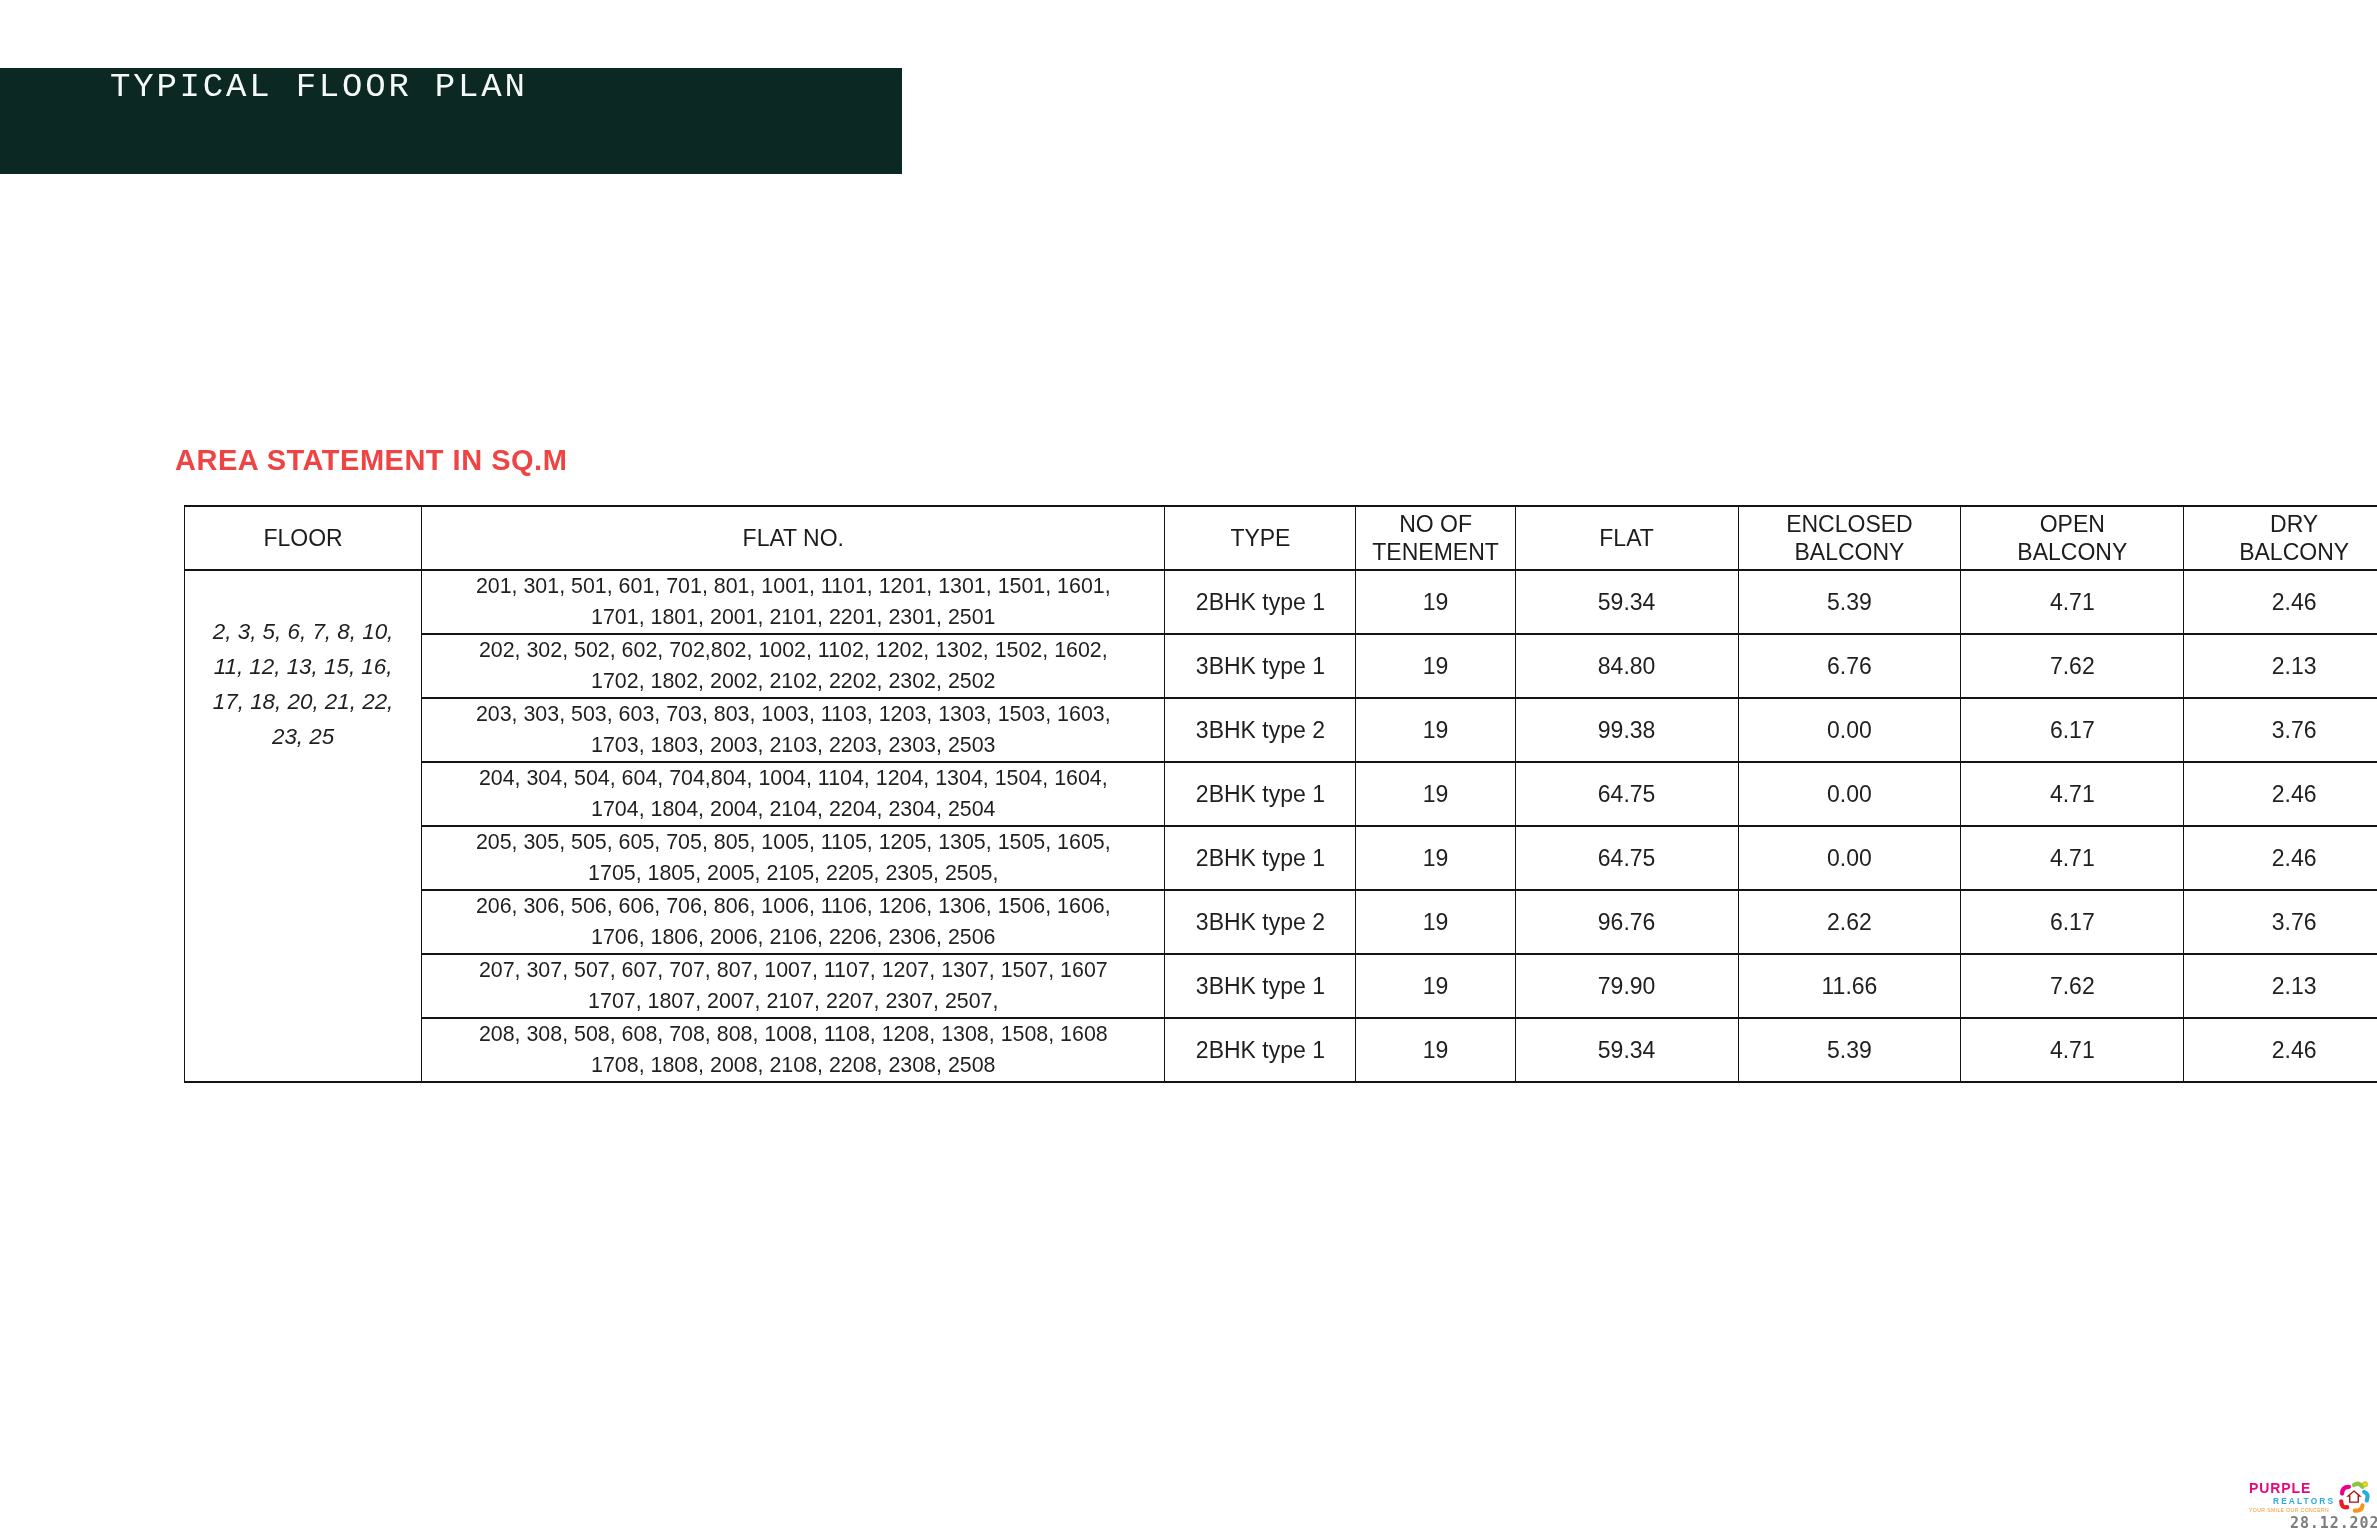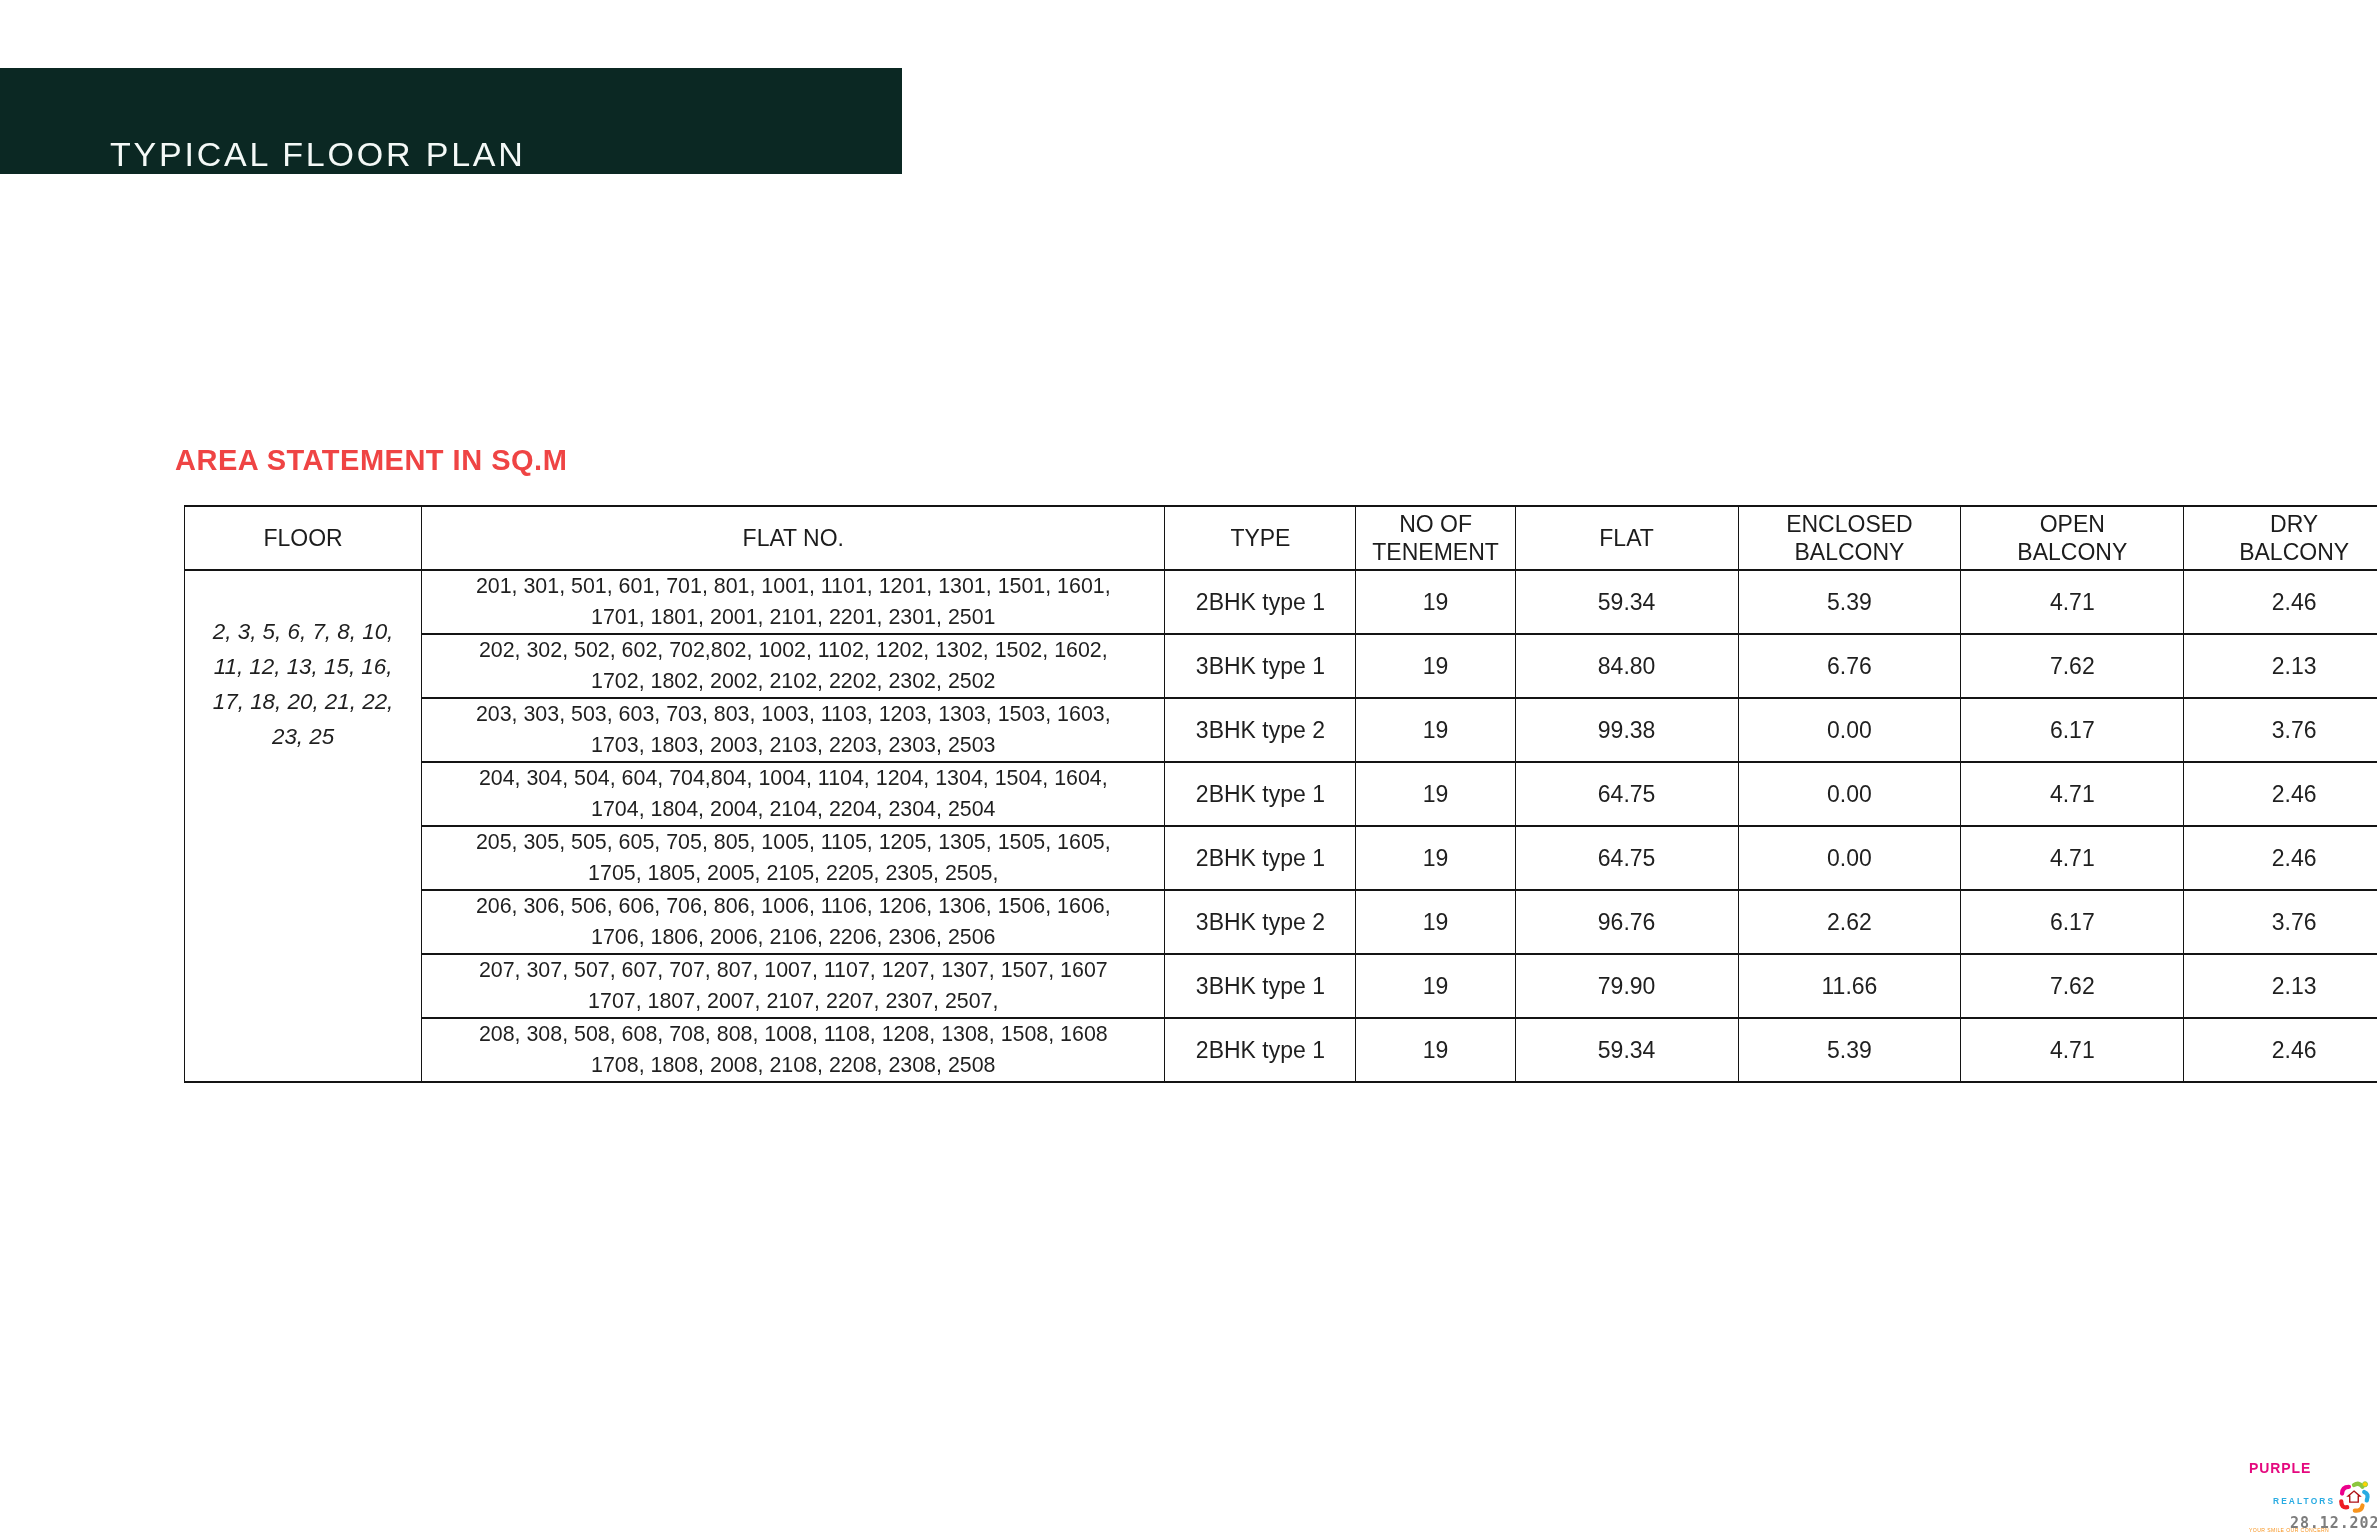--- a/index.html
+++ b/index.html
@@ -13,21 +13,22 @@
     overflow: hidden;
   }
 
   
   .title-band {
     position: absolute;
     left: 0; top: 68px;
     width: 902px; height: 106px;
     background: #0b2823;
     display: flex;
-    align-items: flex-end;
+    align-items: flex-start;
+    font-family: Liberation Mono, monospace;
   }
   .title-band .title-text {
     padding-left: 110px;
     font-size: 34px;
     letter-spacing: 2.8px;
     color: #f4f9f7;
     font-weight: 400;
   }
 
   
@@ -90,21 +91,20 @@
     width: 97px; height: 34px;
     display: flex;
     align-items: center;
     gap: 1.9px;
   }
   .logo-text-col {
     display: flex;
     flex-direction: column;
     align-items: flex-start;
     line-height: 1;
-    gap: 20px;
   }
   .logo-word-1 {
     font-size: 14px;
     font-weight: 700;
     letter-spacing: 0.9px;
     color: #e5097f;
   }
   .logo-word-2 {
     font-size: 8.4px;
     font-weight: 700;

